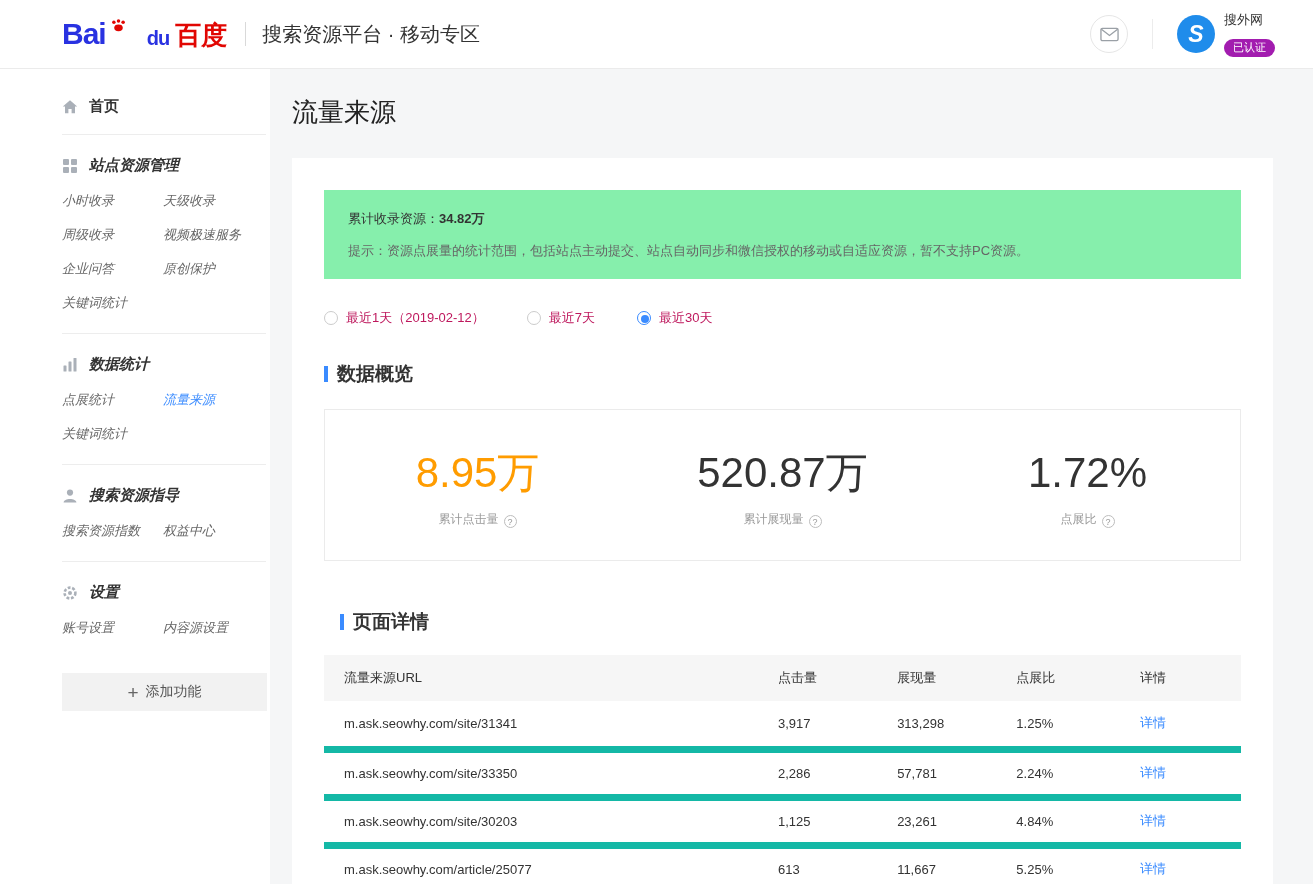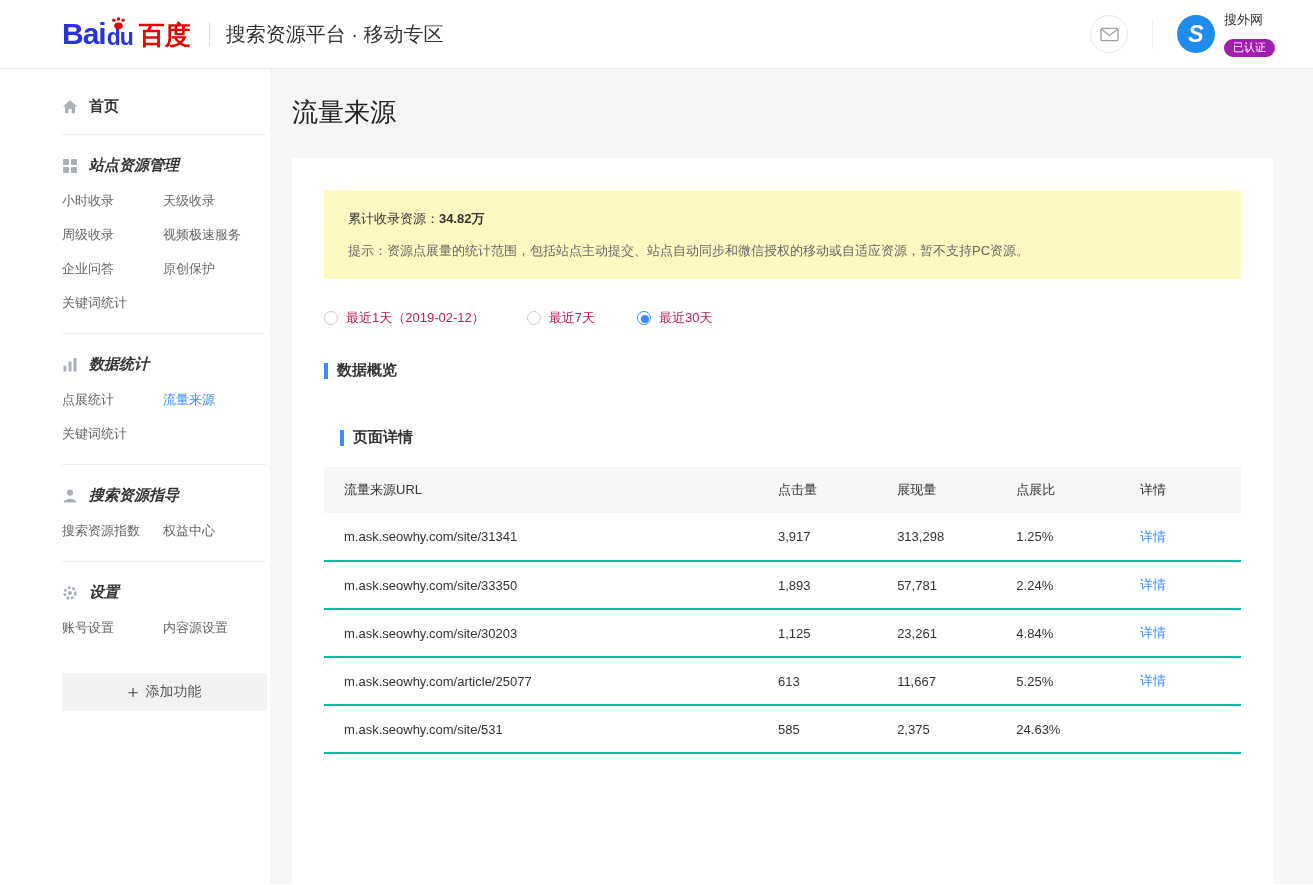--- a/index.html
+++ b/index.html
@@ -5,21 +5,21 @@
   * { margin:0; padding:0; box-sizing:border-box; }
   html,body { width:1313px; height:885px; overflow:hidden; background:#fff;
     font-family:"Liberation Sans","DejaVu Sans",sans-serif; color:#333; }
 
   
   .top-header { height:69px; background:#fff; border-bottom:1px solid #ebebeb;
     display:flex; align-items:center; padding:0 38px 0 62px; }
   .logo { display:flex; align-items:flex-end; cursor:pointer; }
   .logo .bai { font-size:30px; font-weight:800; color:#2932e1; letter-spacing:-1px; line-height:1; }
   .logo .du-box { position:relative; margin-left:1px; }
-  .logo .du { font-size:23px; font-weight:800; color:#2932e1; letter-spacing:-1px; line-height:1; }
+  .logo .du { font-size:20px; font-weight:800; color:#2932e1; letter-spacing:-1px; line-height:1;margin-left:40px; }
   .logo .paw { position:absolute; top:-9px; left:4px; }
   .logo .cn { font-size:26px; font-weight:700; color:#e10602; margin-left:6px; line-height:1.05; }
   .vdiv { border-left:1px solid #d9d9d9; height:24px; margin:0 16px 0 18px; }
   .platform-title { font-size:20px; font-weight:400; color:#333; }
   .header-right { margin-left:auto; display:flex; align-items:center; }
   .mail-btn { width:38px; height:38px; border:1px solid #e6e6e6; border-radius:50%;
     display:flex; align-items:center; justify-content:center; cursor:pointer; background:#fff; }
   .vdiv2 { border-left:1px solid #ececec; height:30px; margin:0 24px; }
   .account { display:flex; align-items:center; cursor:pointer; }
   .site-logo { width:38px; height:38px; border-radius:50%; background:#1f8ceb;
@@ -35,65 +35,65 @@
   .sidebar { width:270px; background:#fff; padding:24px 4px 0 62px; flex:none; }
   .main { flex:1; background:#f5f6f7; padding:26px 40px 0 22px; overflow:hidden; }
 
   
   .side-home { display:flex; align-items:center; gap:11px; padding:4px 0 18px; }
   .side-home span { font-size:15px; font-weight:700; color:#333; }
   .side-div { border-top:1px solid #ededed; }
   .side-header { display:flex; align-items:center; gap:11px; margin-top:21px;font-style:italic; }
   .side-header span { font-size:15px; font-weight:700; color:#333; }
   .side-links { display:grid; grid-template-columns:101px auto; row-gap:16px;
-    margin:17px 0 21px; }
+    margin:17px 0 21px;font-style:italic; }
   .side-link { font-size:13px; color:#666; cursor:pointer; text-decoration:none; width:fit-content; }
   .side-link.active { color:#3a8bff; }
   .add-btn { margin-top:36px; width:205px; height:38px; background:#f2f2f2; border:none;
     color:#555; font-size:14px; display:flex; align-items:center; justify-content:center;
     gap:7px; cursor:pointer; font-family:inherit; }
   .plus-glyph::before { content:"+"; font-size:19px; color:#666; line-height:1; }
   .icon16 { width:16px; height:16px; flex:none; }
 
   
   .page-title { font-size:26px; font-weight:400; color:#222; }
   .card { background:#fff; margin-top:28px; padding:32px 32px 60px; min-height:760px; }
 
-  .summary-box { background:#fef9c3; padding:19px 24px; font-size:13px; line-height:1.5; }
+  .summary-box { background:#86efac; padding:19px 24px; font-size:13px; line-height:1.5; }
   .summary-line1 { color:#333; }
   .summary-line1 b { font-weight:700; }
   .summary-hint { color:#666; margin-top:12px; }
 
   .filters { margin-top:30px; display:flex; align-items:center; gap:42px; font-size:13px; color:#be185d; }
   .radio { display:flex; align-items:center; cursor:pointer; }
   .rb { width:14px; height:14px; border:1px solid #ccc; border-radius:50%; background:#fff;
     margin-right:8px; position:relative; flex:none; }
   .radio.checked .rb { border-color:#3a8bff; }
   .radio.checked .rb::after { content:""; position:absolute; top:3px; left:3px;
     width:8px; height:8px; border-radius:50%; background:#3a8bff; }
 
   .section-title { margin-top:34px; display:flex; align-items:center;
-    font-size:15px; font-weight:700; color:#333; }
+    font-size:19px; font-weight:700; color:#333; }
   .section-title::before { content:""; width:4px; height:16px; background:#3a8bff; margin-right:9px; }
 
   .stats-box { margin-top:22px; border:1px solid #ebebeb; display:flex; padding:42px 0 32px; }
   .stat { flex:1; text-align:center; }
   .stat-value { font-size:42px; color:#333; line-height:1; }
   .stat-value.orange { color:#ff9c00; }
   .stat-label { margin-top:17px; font-size:12px; color:#999; }
   .qmark { display:inline-block; width:13px; height:13px; line-height:12px; text-align:center;
     border:1px solid #bdbdbd; border-radius:50%; font-size:9px; color:#999;
     margin-left:5px; vertical-align:-2px; cursor:pointer; }
   .qmark::before { content:"?"; }
 
   .detail-title { margin-top:48px;padding-left:16px; }
   table { width:100%; border-collapse:collapse; table-layout:fixed; margin-top:20px; font-size:13px; }
   col.c-url { width:49.5%; } col.c-num { width:13%; } col.c-ratio { width:13.5%; } col.c-act { width:11%; }
   thead th { background:#f6f6f6; font-weight:400; color:#333; text-align:left; height:46px; }
-  tbody td { height:48px; border-bottom:2px solid #14b8a6; color:#333; }
+  tbody td { height:48px; border-bottom:7px solid #14b8a6; color:#333; }
   th:first-child, td:first-child { padding-left:20px; }
   .detail-link { color:#3a8bff; cursor:pointer; text-decoration:none; }
 </style>
 </head>
 <body>
 
 <header class="top-header">
   <div class="logo">
     <span class="bai">Bai</span>
     <span class="du-box">
@@ -230,20 +230,40 @@
           <span>最近7天</span>
         </label>
         <label class="radio checked">
           <span class="rb"></span>
           <span>最近30天</span>
         </label>
       </div>
 
       <h3 class="section-title">数据概览</h3>
 
+      <div class="stats-box">
+        <div class="stat">
+          <div class="stat-value orange">8.95万</div>
+          <div class="stat-label">
+            <span>累计点击量</span><span class="qmark"></span>
+          </div>
+        </div>
+        <div class="stat">
+          <div class="stat-value">520.87万</div>
+          <div class="stat-label">
+            <span>累计展现量</span><span class="qmark"></span>
+          </div>
+        </div>
+        <div class="stat">
+          <div class="stat-value">1.72%</div>
+          <div class="stat-label">
+            <span>点展比</span><span class="qmark"></span>
+          </div>
+        </div>
+      </div>
 
       <h3 class="section-title detail-title">页面详情</h3>
 
       <table>
         <colgroup>
             <col class="c-url">
             <col class="c-num">
             <col class="c-num">
             <col class="c-ratio">
             <col class="c-act">
@@ -260,21 +280,21 @@
         <tbody>
           <tr>
             <td>m.ask.seowhy.com/site/31341</td>
             <td>3,917</td>
             <td>313,298</td>
             <td>1.25%</td>
             <td><a class="detail-link">详情</a></td>
           </tr>
           <tr>
             <td>m.ask.seowhy.com/site/33350</td>
-            <td>1,893</td>
+            <td>2,286</td>
             <td>57,781</td>
             <td>2.24%</td>
             <td><a class="detail-link">详情</a></td>
           </tr>
           <tr>
             <td>m.ask.seowhy.com/site/30203</td>
             <td>1,125</td>
             <td>23,261</td>
             <td>4.84%</td>
             <td><a class="detail-link">详情</a></td>

